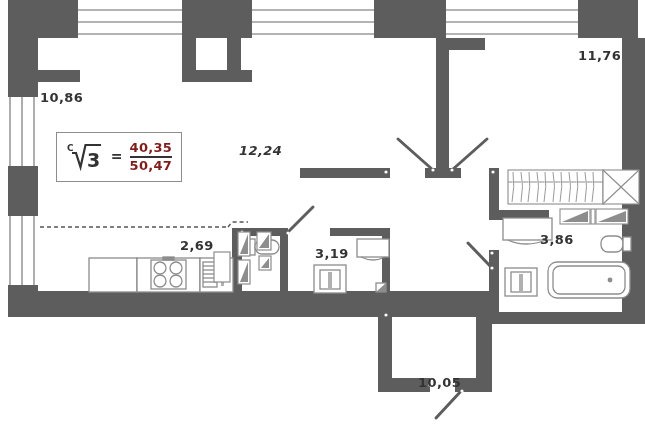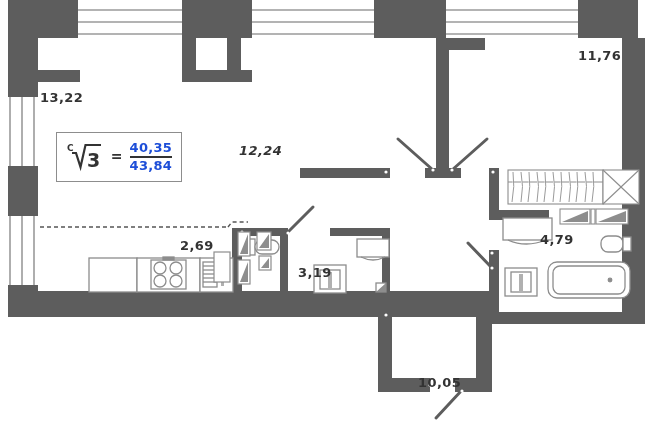--- a/index.html
+++ b/index.html
@@ -55,21 +55,21 @@
     width: 38px;
     height: 34px;
   }
   #badge .rooms svg { display:block; }
   #badge .frac {
     display: flex;
     flex-direction: column;
     align-items: center;
     font-weight: bold;
     font-size: 13px;
-    color: #1d4ed8;
+    color: #7f1d1d;
     line-height: 1.08;
     letter-spacing: 0.3px;
   }
   #badge .frac .bar {
     width: 100%;
     height: 2px;
     background: #333333;
     margin: 1px 0;
   }
   #badge .eq {
@@ -298,37 +298,37 @@
         <rect x="505" y="268" width="32" height="28"></rect>
         <rect x="511" y="272" width="20" height="20"></rect>
         <rect x="519" y="274" width="4" height="17" fill="#b0b0b0" stroke="none"></rect>
       </g>
     </g>
 
     <g></g>
 
   </svg>
 
-  <div class="area-label" style="left:40px; top:90px;">13,22</div>
+  <div class="area-label" style="left:40px; top:90px;">10,86</div>
   <div class="area-label" style="left:239px; top:143px;font-style:italic;">12,24</div>
   <div class="area-label" style="left:578px; top:48px;">11,76</div>
   <div class="area-label" style="left:180px; top:238px;">2,69</div>
-  <div class="area-label" style="left:298px; top:246px;margin-top:19px;">3,19</div>
-  <div class="area-label" style="left:540px; top:232px;">4,79</div>
+  <div class="area-label" style="left:315px; top:246px;">3,19</div>
+  <div class="area-label" style="left:540px; top:232px;">3,86</div>
   <div class="area-label" style="left:418px; top:375px;">10,05</div>
 
   <div id="badge">
     <span class="rooms">
       <svg viewBox="0 0 38 34" width="38" height="34">
         <text x="1" y="11" font-family="DejaVu Sans, sans-serif" font-size="9" font-weight="bold" fill="#333333">С</text>
         <path d="M6 13 L10 13 L14.5 27 L19.5 5 L35 5" fill="none" stroke="#333333" stroke-width="2.2" stroke-linejoin="miter" stroke-linecap="butt"></path>
         <text x="21" y="27" font-family="DejaVu Sans, sans-serif" font-size="19" font-weight="bold" fill="#333333">3</text>
       </svg>
     </span>
     <span class="eq">=</span>
     <span class="frac">
       <span>40,35</span>
       <span class="bar"></span>
-      <span>43,84</span>
+      <span>50,47</span>
     </span>
   </div>
 
 </div>
 
 </body></html>

